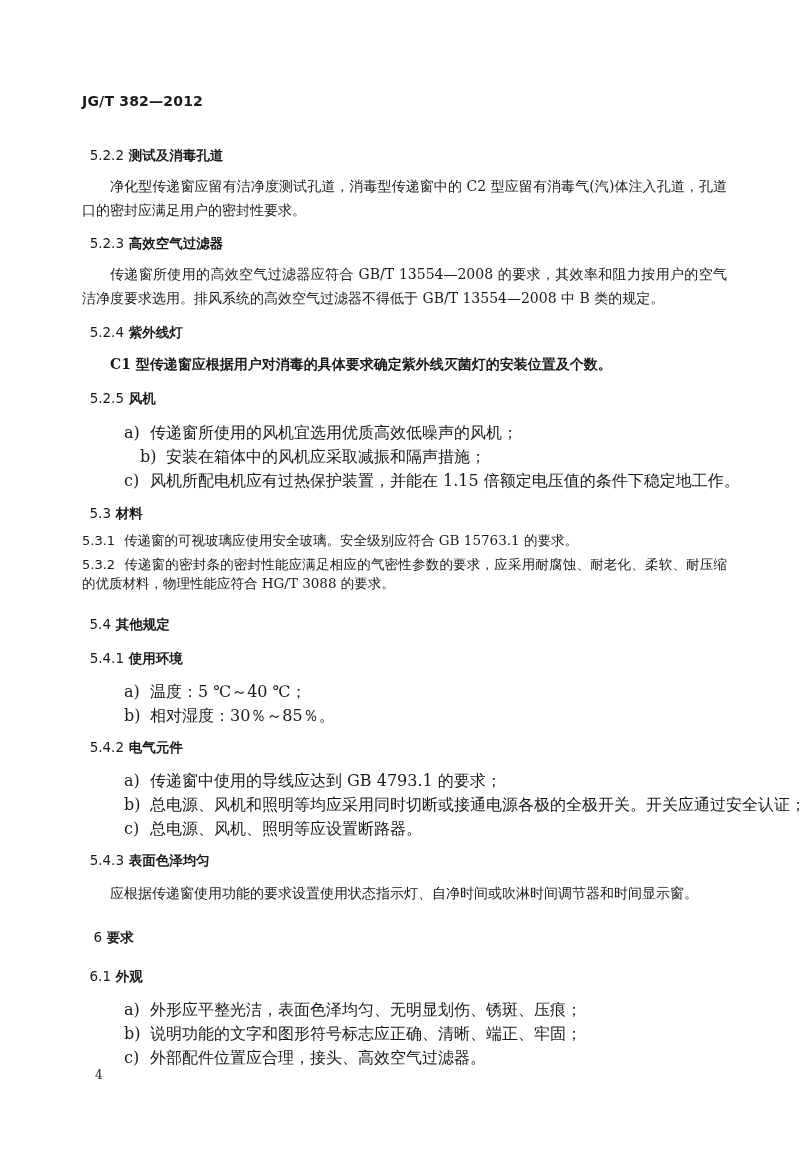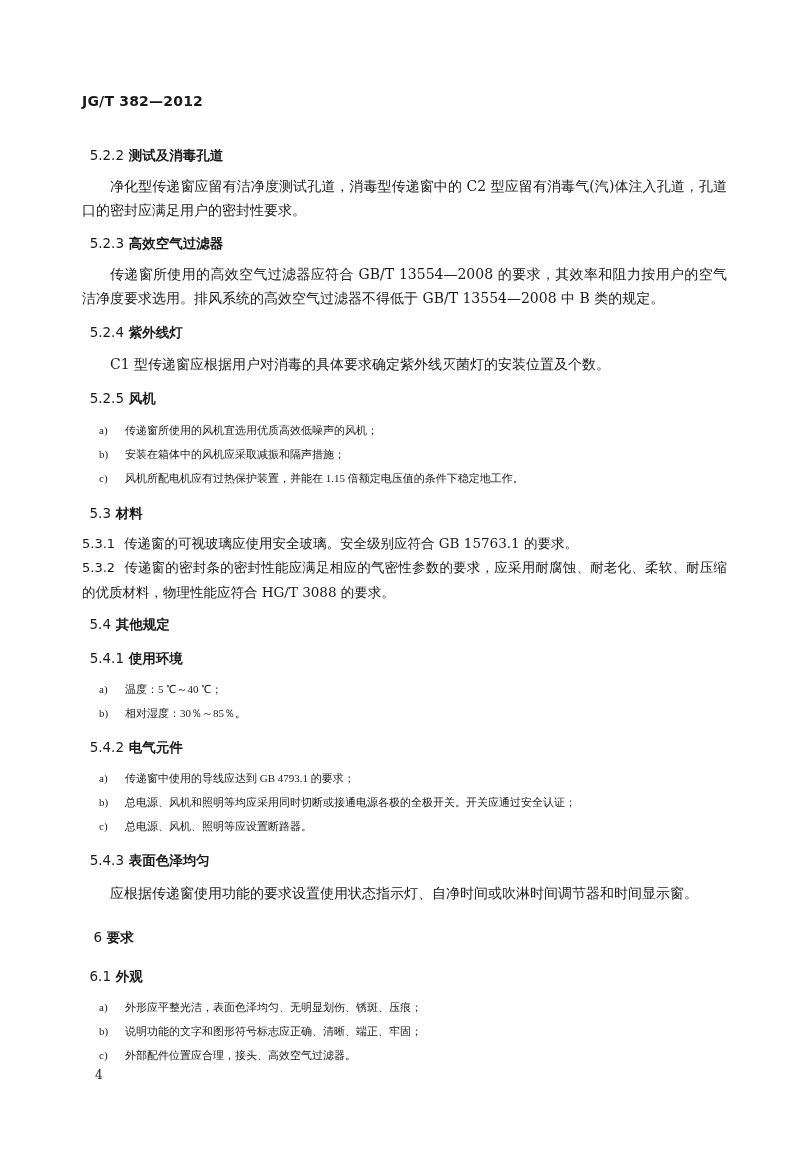--- a/index.html
+++ b/index.html
@@ -23,26 +23,26 @@
     .h .num { display: inline-block; font-weight: normal; }
     .h .num.n3 { width: 42px; }
     .h .num.n2 { width: 29px; }
     .h .num.n1 { width: 20px; }
     .p {
       position: absolute; left: 82px; width: 645px;
       font-size: 14px; line-height: 24px;
       text-indent: 28px; text-align: justify;
     }
     .li {
-      position: absolute; left: 99px; font-size: 11px; white-space: nowrap; font-family: Liberation Serif, serif;
+      position: absolute; left: 124px; font-size: 16px; white-space: nowrap;
     }
     .li .mark { display: inline-block; width: 26px; }
     .clause {
       position: absolute; left: 82px; width: 645px;
-      font-size: 13.5px; line-height: 24px; text-align: justify;
+      font-size: 13.5px; line-height: 18px; text-align: justify;
     }
     .clause .num {
       display: inline-block; width: 42px;
       font-family: "DejaVu Sans", sans-serif; font-size: 13px;
     }
     .page-num { position: absolute; left: 95px; top: 1068px; font-size: 12px; }
   </style>
 </head>
 <body>
 
@@ -59,30 +59,30 @@
   <div class="h" style="top:235px;">
     <span class="num n3">5.2.3</span>
     <span>高效空气过滤器</span>
   </div>
   <div class="p" style="top:262px;">传递窗所使用的高效空气过滤器应符合 GB/T 13554—2008 的要求，其效率和阻力按用户的空气洁净度要求选用。排风系统的高效空气过滤器不得低于 GB/T 13554—2008 中 B 类的规定。</div>
 
   <div class="h" style="top:324px;">
     <span class="num n3">5.2.4</span>
     <span>紫外线灯</span>
   </div>
-  <div class="p" style="top:352px;">C1 型传递窗应根据用户对消毒的具体要求确定紫外线灭菌灯的安装位置及个数。</div>
+  <div class="p" style="top:352px;font-weight:bold;">C1 型传递窗应根据用户对消毒的具体要求确定紫外线灭菌灯的安装位置及个数。</div>
 
   <div class="h" style="top:390px;">
     <span class="num n3">5.2.5</span>
     <span>风机</span>
   </div>
   <div class="li" style="top:423px;">
     <span class="mark">a)</span><span>传递窗所使用的风机宜选用优质高效低噪声的风机；</span>
   </div>
-  <div class="li" style="top:447px;">
+  <div class="li" style="top:447px;margin-left:16px;">
     <span class="mark">b)</span><span>安装在箱体中的风机应采取减振和隔声措施；</span>
   </div>
   <div class="li" style="top:471px;">
     <span class="mark">c)</span><span>风机所配电机应有过热保护装置，并能在 1.15 倍额定电压值的条件下稳定地工作。</span>
   </div>
 
   <div class="h" style="top:505px;">
     <span class="num n2">5.3</span>
     <span>材料</span>
   </div>

